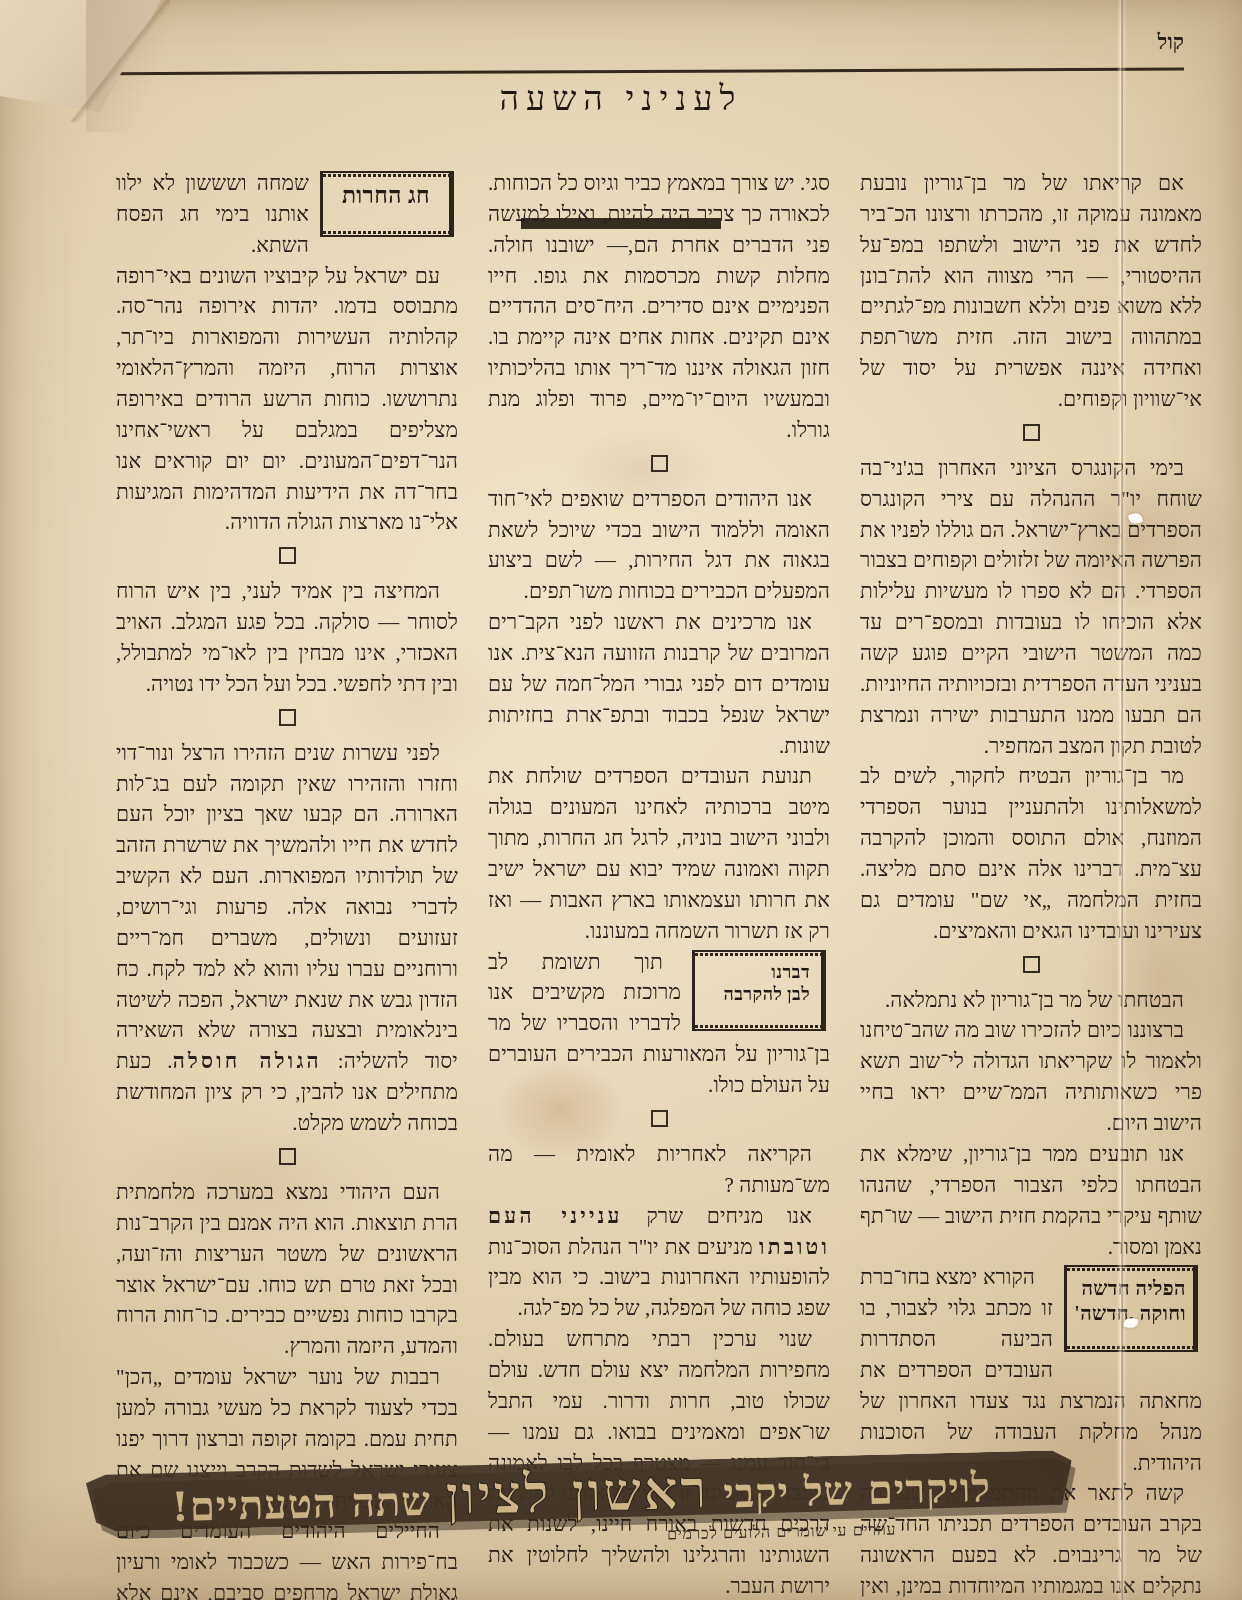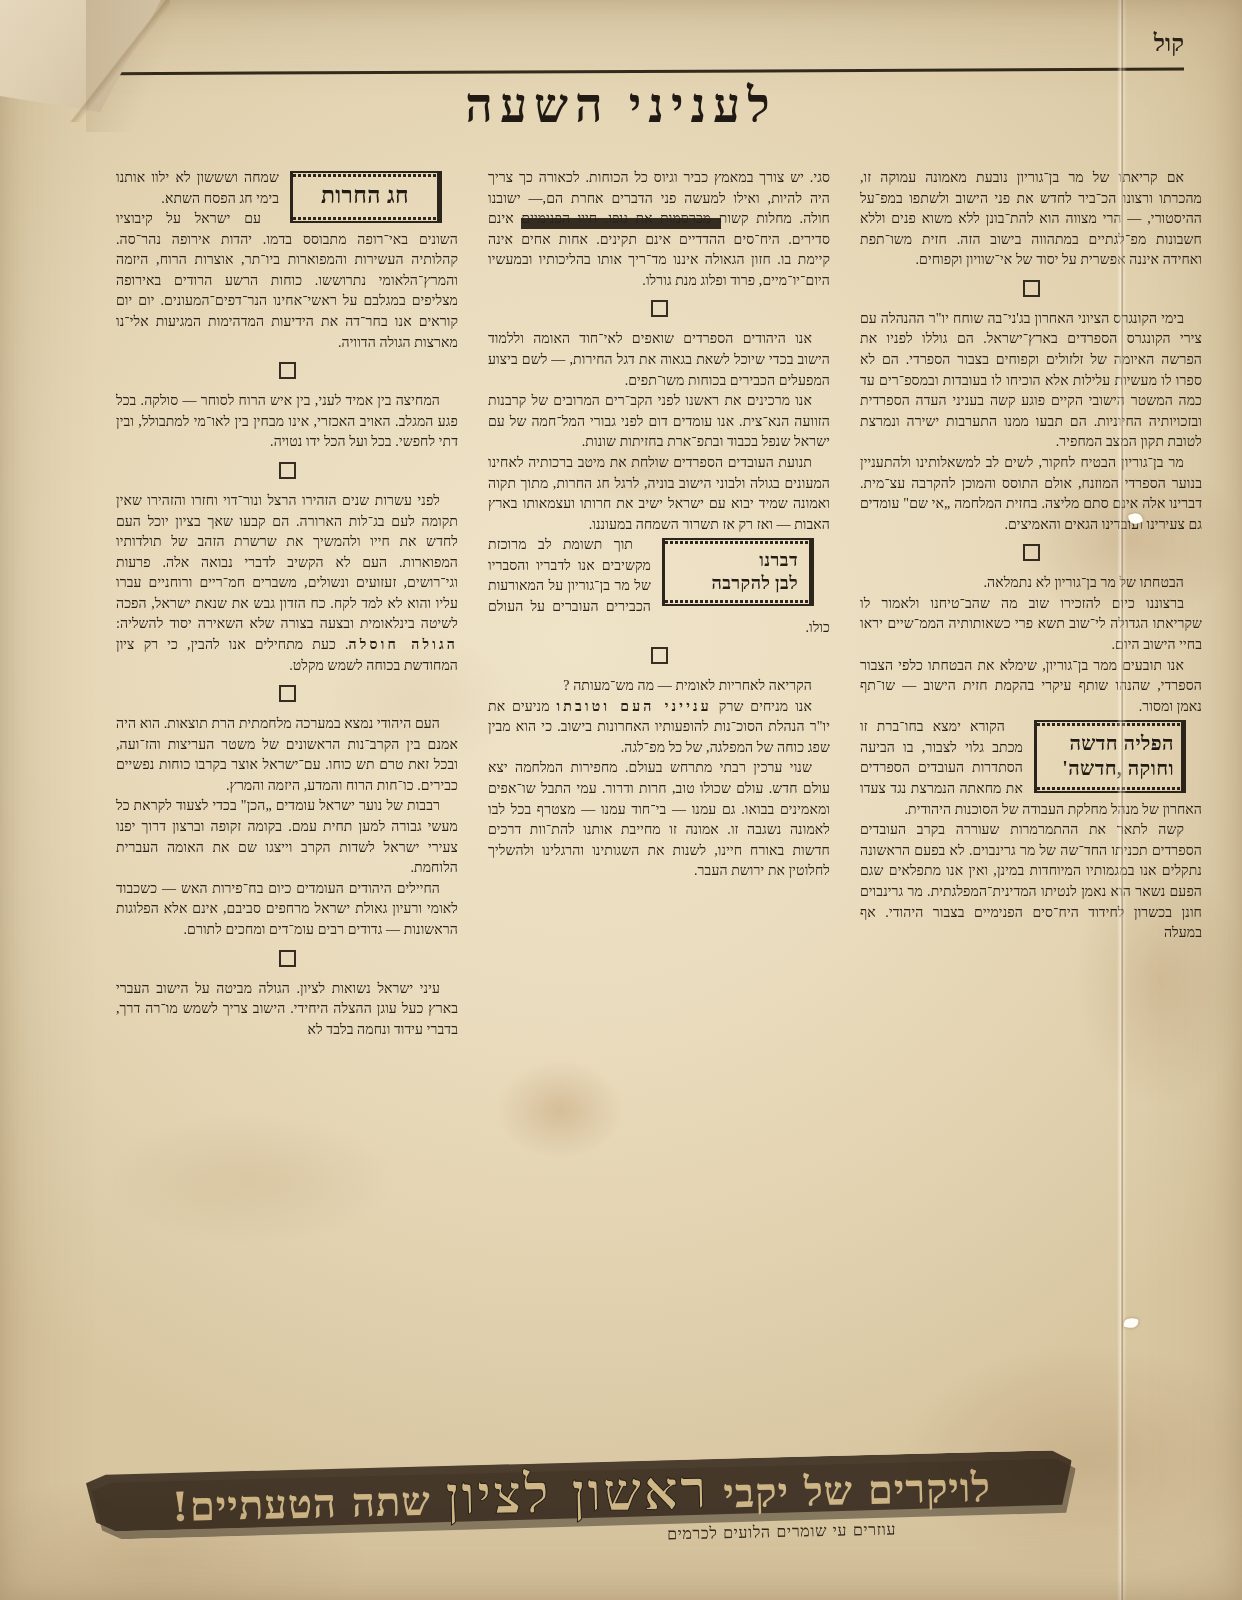--- a/index.html
+++ b/index.html
@@ -104,40 +104,40 @@
   }
   .folio-page {
     position: absolute; left: 0; top: 6px;
     font-family: "Liberation Serif", serif;
     font-weight: 700; font-size: 19px; letter-spacing: .5px;
     color: #2b2623;
   }
   .folio-name {
     position: absolute; right: 0; top: 0;
     font-family: "Liberation Serif", serif;
-    font-weight: 700; font-size: 24px;
+    font-weight: 700; font-size: 21px;
     color: #2b2623;
   }
   .masthead-rule {
     position: absolute; left: 4px; right: 0; top: 40px;
     height: 3px;
     background: #39322c;
     transform: rotate(-0.25deg);
   }
 
   
   .page-title-wrap {
     position: absolute; left: 0; right: 0; top: 82px;
     text-align: center;
   }
   .page-title {
     display: inline-block;
     font-family: "Liberation Serif", serif;
-    font-weight: 700;
-    font-size: 48px;
+    font-weight: 400;
+    font-size: 34px;
     letter-spacing: 7px;
     color: #241f1c;
     line-height: 1;
     padding: 0 6px;
   }
   .page-title-rule {
     position: absolute; left: 50%; top: 136px;
     transform: translateX(-50%);
     width: 200px; height: 11px;
     background: #3a332d;
@@ -155,21 +155,21 @@
   .col {
     width: 342px;
     position: relative;
     padding: 0 8px;
   }
   .col-mid { margin: 0 14px; }
 
   .col p {
     margin: 0;
     font-family: "Liberation Serif", serif;
-    font-size: 14px;
+    font-size: 21px;
     line-height: 1.47;
     text-align: justify;
     text-justify: inter-word;
     color: #2b2623;
     letter-spacing: .1px;
   }
   .col p.ind { text-indent: 18px; }
   .col p.tight { text-indent: 0; }
   span.sp { letter-spacing: 3.2px; font-weight: 700; }
 
@@ -183,27 +183,27 @@
   .sep i {
     display: inline-block;
     width: 13px; height: 13px;
     border: 2px solid #3a332d;
     background: transparent;
   }
 
   
   .headbox {
     float: right;
-    width: 152px;
-    margin: 3px 16px 5px 11px;
+    width: 134px;
+    margin: 3px 4px 5px 11px;
     border-right: 5px solid #2f2a25;
     border-left: 3px solid #2f2a25;
     border-top: 2px solid #2f2a25;
     border-bottom: 2px solid #2f2a25;
-    padding: 9px 7px 10px;
+    padding: 9px 7px 24px;
     box-sizing: border-box;
     position: relative;
   }
   .headbox::before,
   .headbox::after {
     content: "";
     position: absolute; left: 0; right: 0;
     height: 3px;
     background: repeating-linear-gradient(90deg,#2f2a25 0 3px, transparent 3px 5px);
   }

